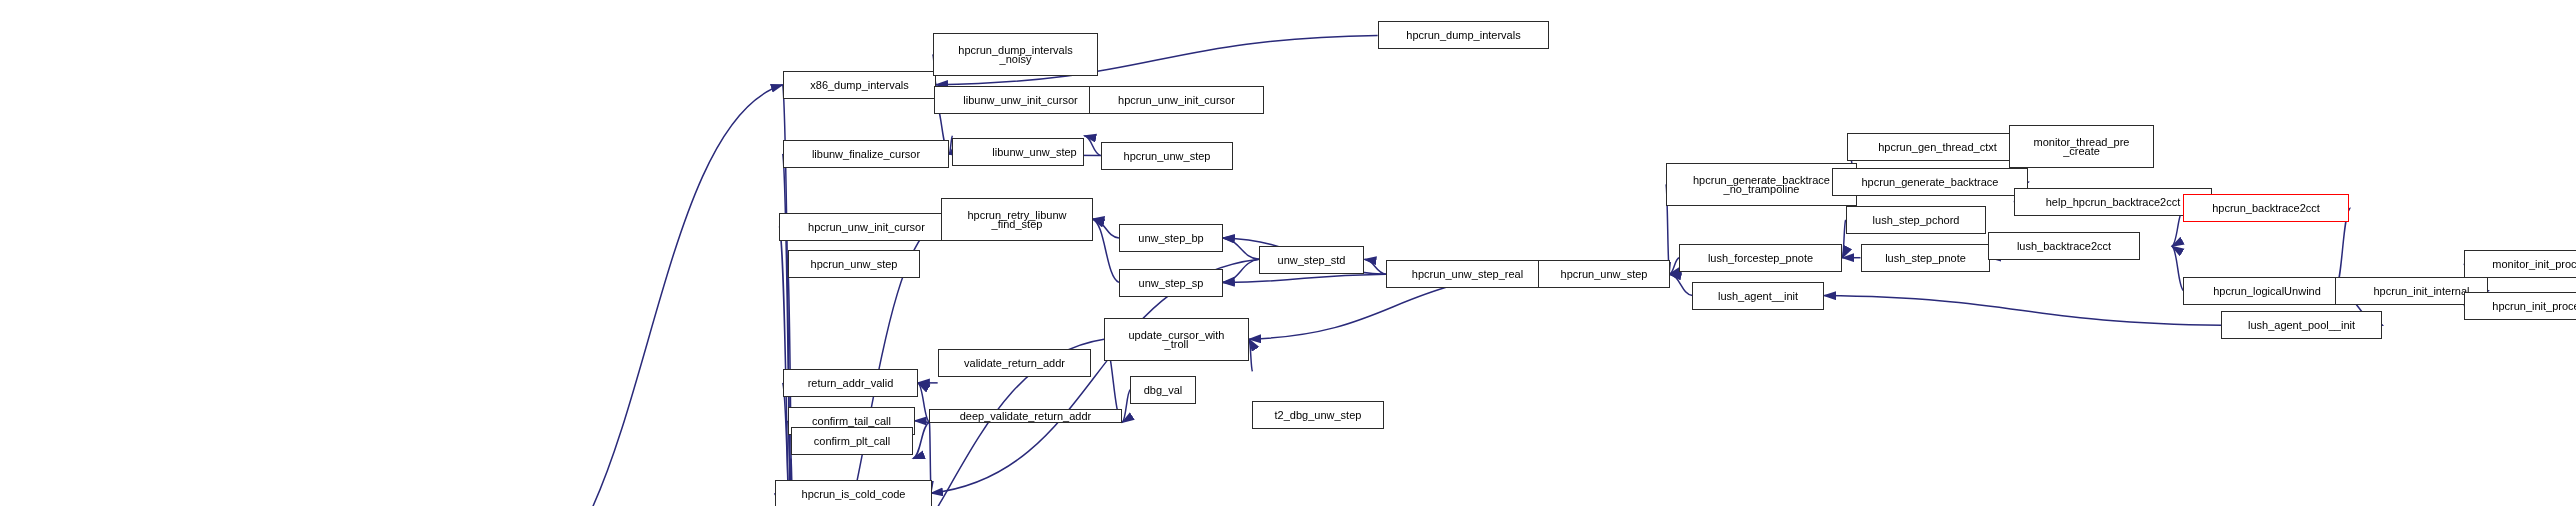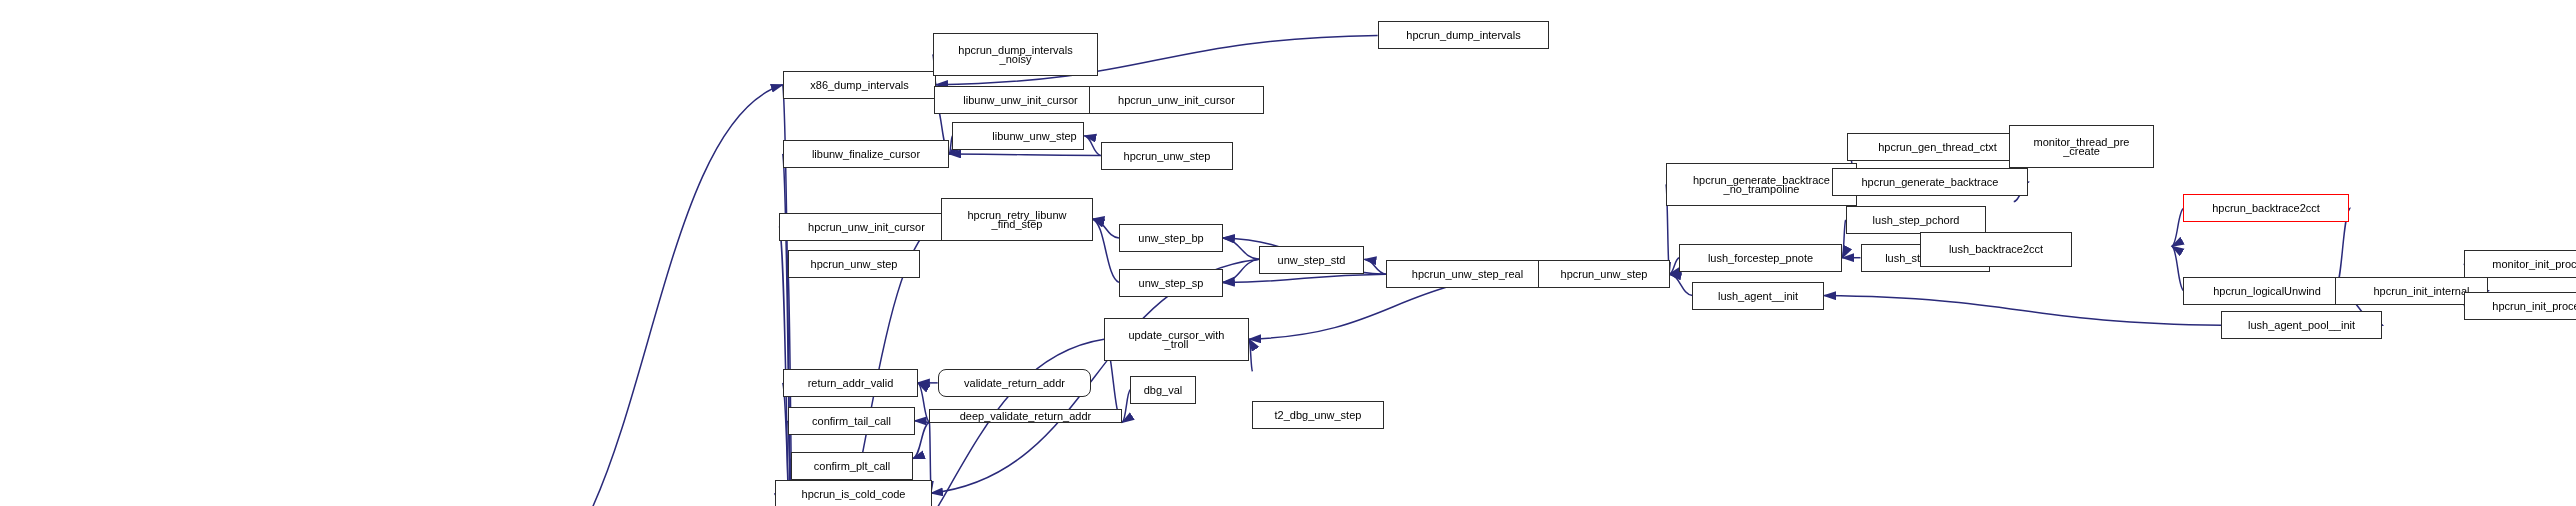--- a/index.html
+++ b/index.html
@@ -123,52 +123,53 @@
         <path d="M1680.8000000000002,346.5 C1461.9,371.492 1461.9,633.9080000000001 1243,658.9000000000001" marker-end="url(#arrow)"></path>
       </g>
   </svg>
 <div class="node" style="left: 783px; top: 71px; width: 153px; height: 28px;">x86_dump_intervals</div>
     <div class="node" style="left: 933px; top: 33px; width: 165px; height: 43px;">hpcrun_dump_intervals
 _noisy</div>
     <div class="node" style="left: 1378px; top: 21.4px; width: 171px; height: 28px;">hpcrun_dump_intervals</div>
     <div class="node" style="left: 934px; top: 86px; width: 173px; height: 28px;">libunw_unw_init_cursor</div>
     <div class="node" style="left: 1089px; top: 86px; width: 175px; height: 28px;">hpcrun_unw_init_cursor</div>
     <div class="node" style="left: 783px; top: 140px; width: 166px; height: 28px;">libunw_finalize_cursor</div>
-    <div class="node" style="left: 952px; top: 122px; width: 132px; height: 28px; padding-left: 33px;">libunw_unw_step</div>
+    <div class="node" style="left: 952px; top: 138px; width: 132px; height: 28px; padding-left: 33px;">libunw_unw_step</div>
     <div class="node" style="left: 1101px; top: 142px; width: 132px; height: 28px;">hpcrun_unw_step</div>
     <div class="node" style="left: 779px; top: 213px; width: 175px; height: 28px;">hpcrun_unw_init_cursor</div>
     <div class="node" style="left: 788px; top: 250px; width: 132px; height: 28px;">hpcrun_unw_step</div>
     <div class="node" style="left: 941px; top: 198px; width: 152px; height: 43px;">hpcrun_retry_libunw
 _find_step</div>
     <div class="node" style="left: 1119px; top: 224px; width: 104px; height: 28px;">unw_step_bp</div>
     <div class="node" style="left: 1119px; top: 269px; width: 104px; height: 28px;">unw_step_sp</div>
     <div class="node" style="left: 1259px; top: 246px; width: 105px; height: 28px;">unw_step_std</div>
     <div class="node" style="left: 1386px; top: 260px; width: 163px; height: 28px;">hpcrun_unw_step_real</div>
     <div class="node" style="left: 1538px; top: 260px; width: 132px; height: 28px;">hpcrun_unw_step</div>
     <div class="node" style="left: 1666px; top: 163px; width: 191px; height: 43px;">hpcrun_generate_backtrace
 _no_trampoline</div>
     <div class="node" style="left: 1847px; top: 133px; width: 181px; height: 28px;">hpcrun_gen_thread_ctxt</div>
     <div class="node" style="left: 1999px; top: 125px; width: 145px; height: 43px; margin-left: 10px;">monitor_thread_pre
 _create</div>
     <div class="node" style="left: 1832px; top: 168px; width: 196px; height: 28px;">hpcrun_generate_backtrace</div>
+    <div class="node" style="left: 2014px; top: 188px; width: 198px; height: 28px;">help_hpcrun_backtrace2cct</div>
     <div class="node current" style="left: 2183px; top: 194px; width: 166px; height: 28px;">hpcrun_backtrace2cct</div>
     <div class="node" style="left: 1846px; top: 206px; width: 140px; height: 28px;">lush_step_pchord</div>
     <div class="node" style="left: 1679px; top: 244px; width: 163px; height: 28px;">lush_forcestep_pnote</div>
     <div class="node" style="left: 1861px; top: 244px; width: 129px; height: 28px;">lush_step_pnote</div>
-    <div class="node" style="left: 1920px; top: 232px; width: 152px; height: 35px;">lush_backtrace2cct</div>
+    <div class="node" style="left: 1988px; top: 232px; width: 152px; height: 28px;">lush_backtrace2cct</div>
     <div class="node" style="left: 1692px; top: 282px; width: 132px; height: 28px;">lush_agent__init</div>
     <div class="node" style="left: 2183px; top: 277px; width: 168px; height: 28px;">hpcrun_logicalUnwind</div>
     <div class="node" style="left: 2221px; top: 311px; width: 161px; height: 28px;">lush_agent_pool__init</div>
     <div class="node" style="left: 2335px; top: 277px; width: 153px; height: 28px; padding-left: 20px;">hpcrun_init_internal</div>
     <div class="node" style="left: 2464px; top: 250px; width: 158px; height: 28px;">monitor_init_process</div>
     <div class="node" style="left: 2464px; top: 292px; width: 155px; height: 28px;">hpcrun_init_process</div>
     <div class="node" style="left: 1104px; top: 318px; width: 145px; height: 43px; text-align: center;">update_cursor_with
 _troll</div>
     <div class="node" style="left: 1252px; top: 358px; width: 132px; height: 28px; margin-top: 43px;">t2_dbg_unw_step</div>
     <div class="node" style="left: 783px; top: 369px; width: 135px; height: 28px;">return_addr_valid</div>
-    <div class="node" style="left: 938px; top: 369px; width: 153px; height: 28px; border-radius: 8px;">validate_return_addr</div>
+    <div class="node" style="left: 938px; top: 349px; width: 153px; height: 28px;">validate_return_addr</div>
     <div class="node" style="left: 1130px; top: 376px; width: 66px; height: 28px;">dbg_val</div>
     <div class="node" style="left: 788px; top: 407px; width: 127px; height: 28px;">confirm_tail_call</div>
     <div class="node" style="left: 929px; top: 409px; width: 193px; height: 14px;">deep_validate_return_addr</div>
-    <div class="node" style="left: 791px; top: 452px; width: 122px; height: 28px;">confirm_plt_call</div>
+    <div class="node" style="left: 791px; top: 427px; width: 122px; height: 28px;">confirm_plt_call</div>
     <div class="node" style="left: 775px; top: 480px; width: 157px; height: 28px;">hpcrun_is_cold_code</div>
   </div>
 
 
 </body></html>

